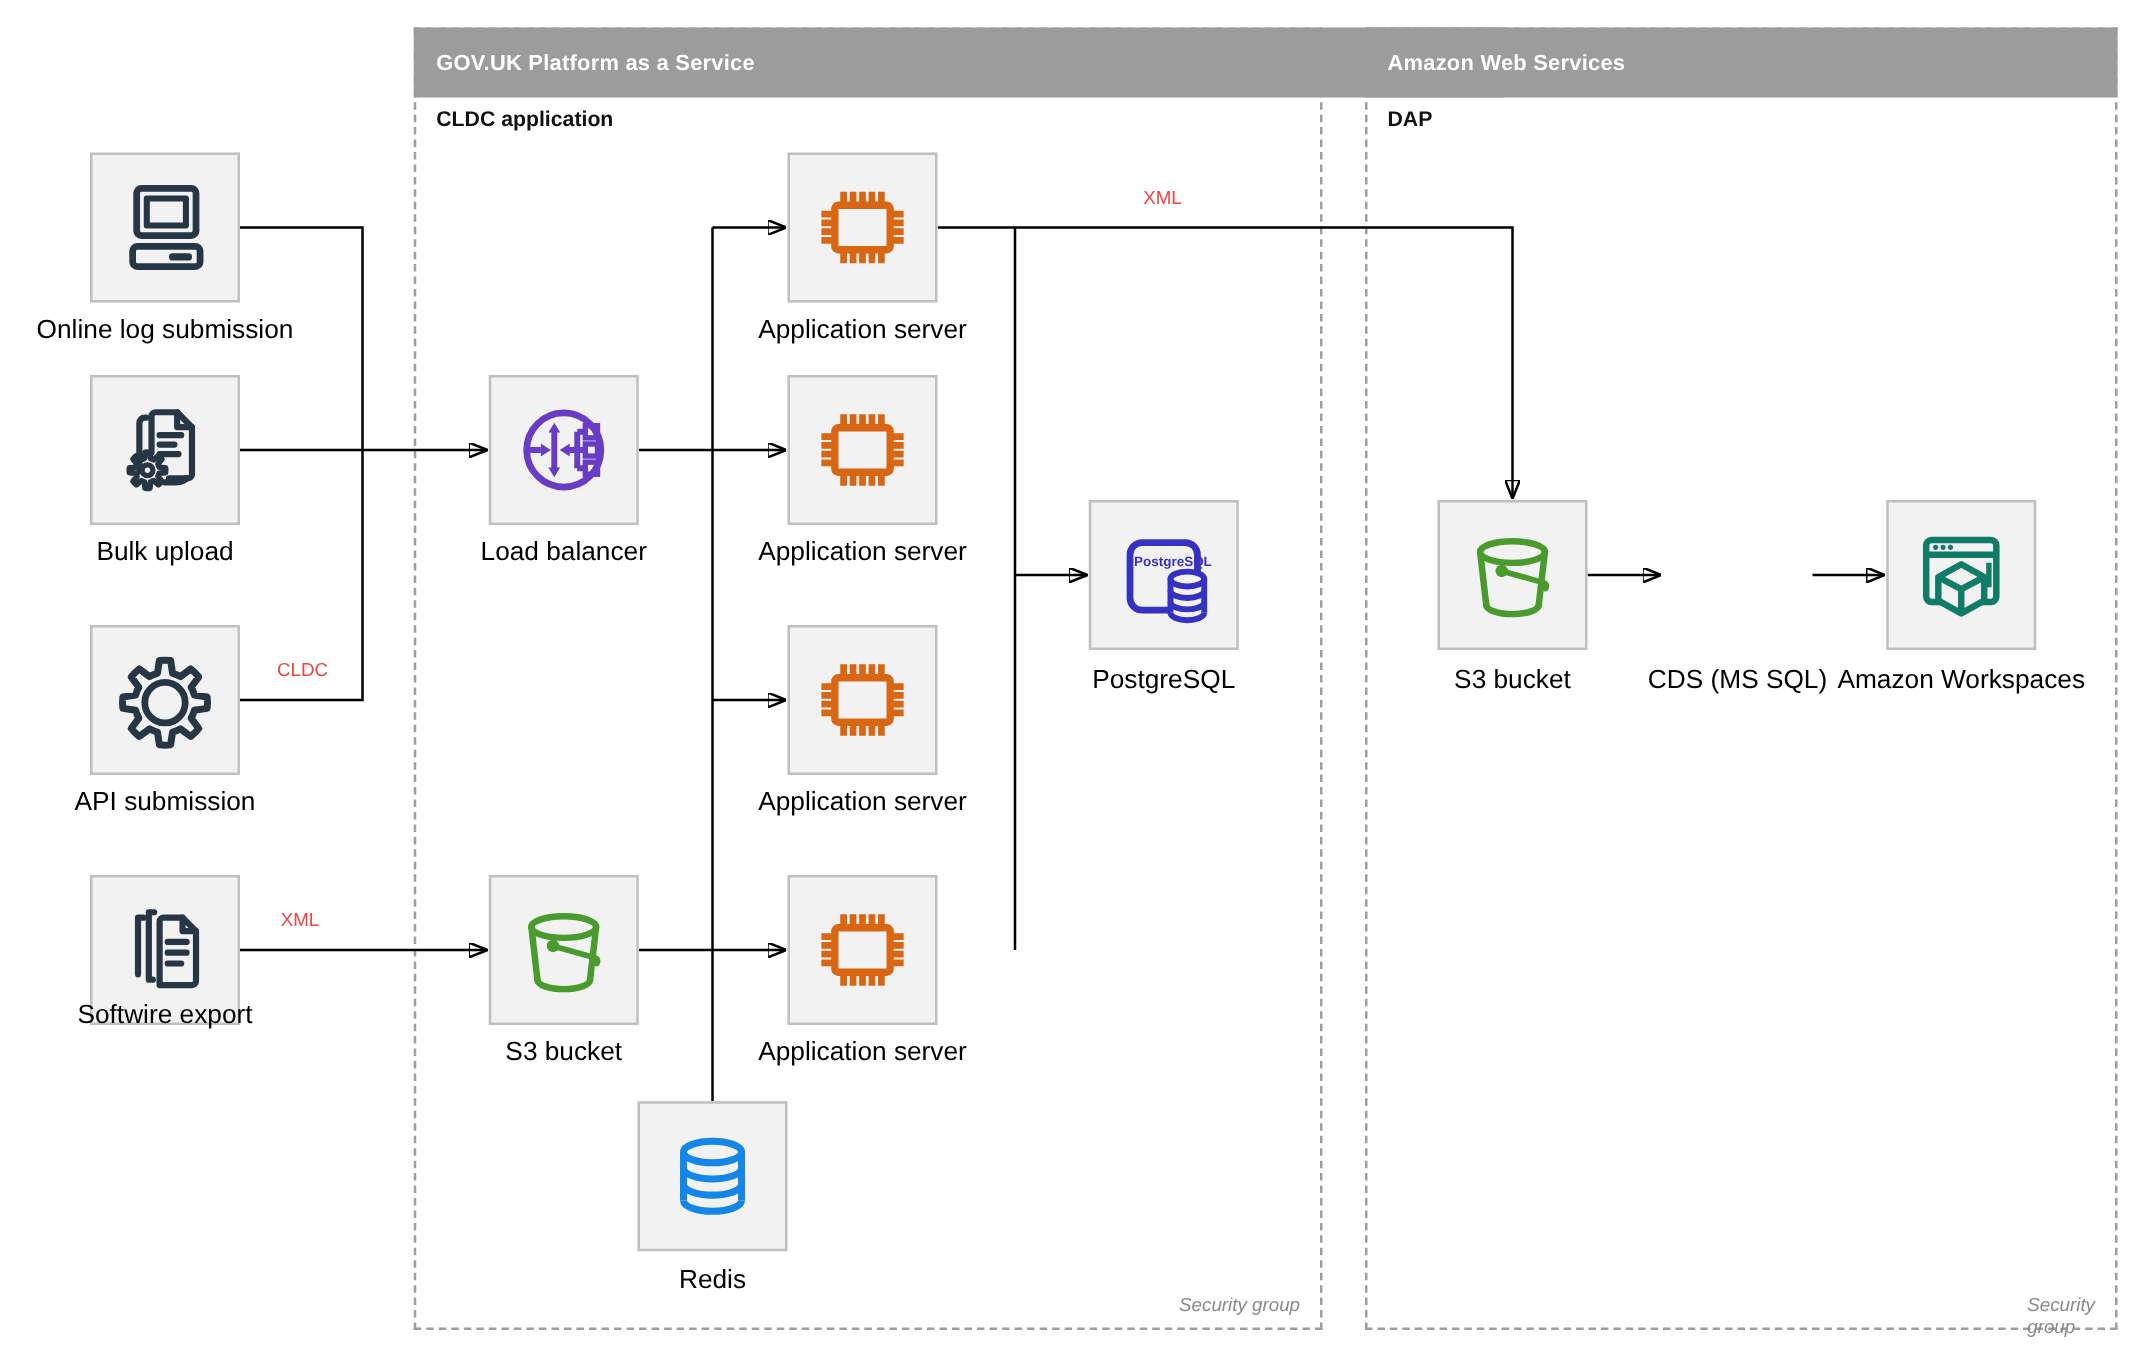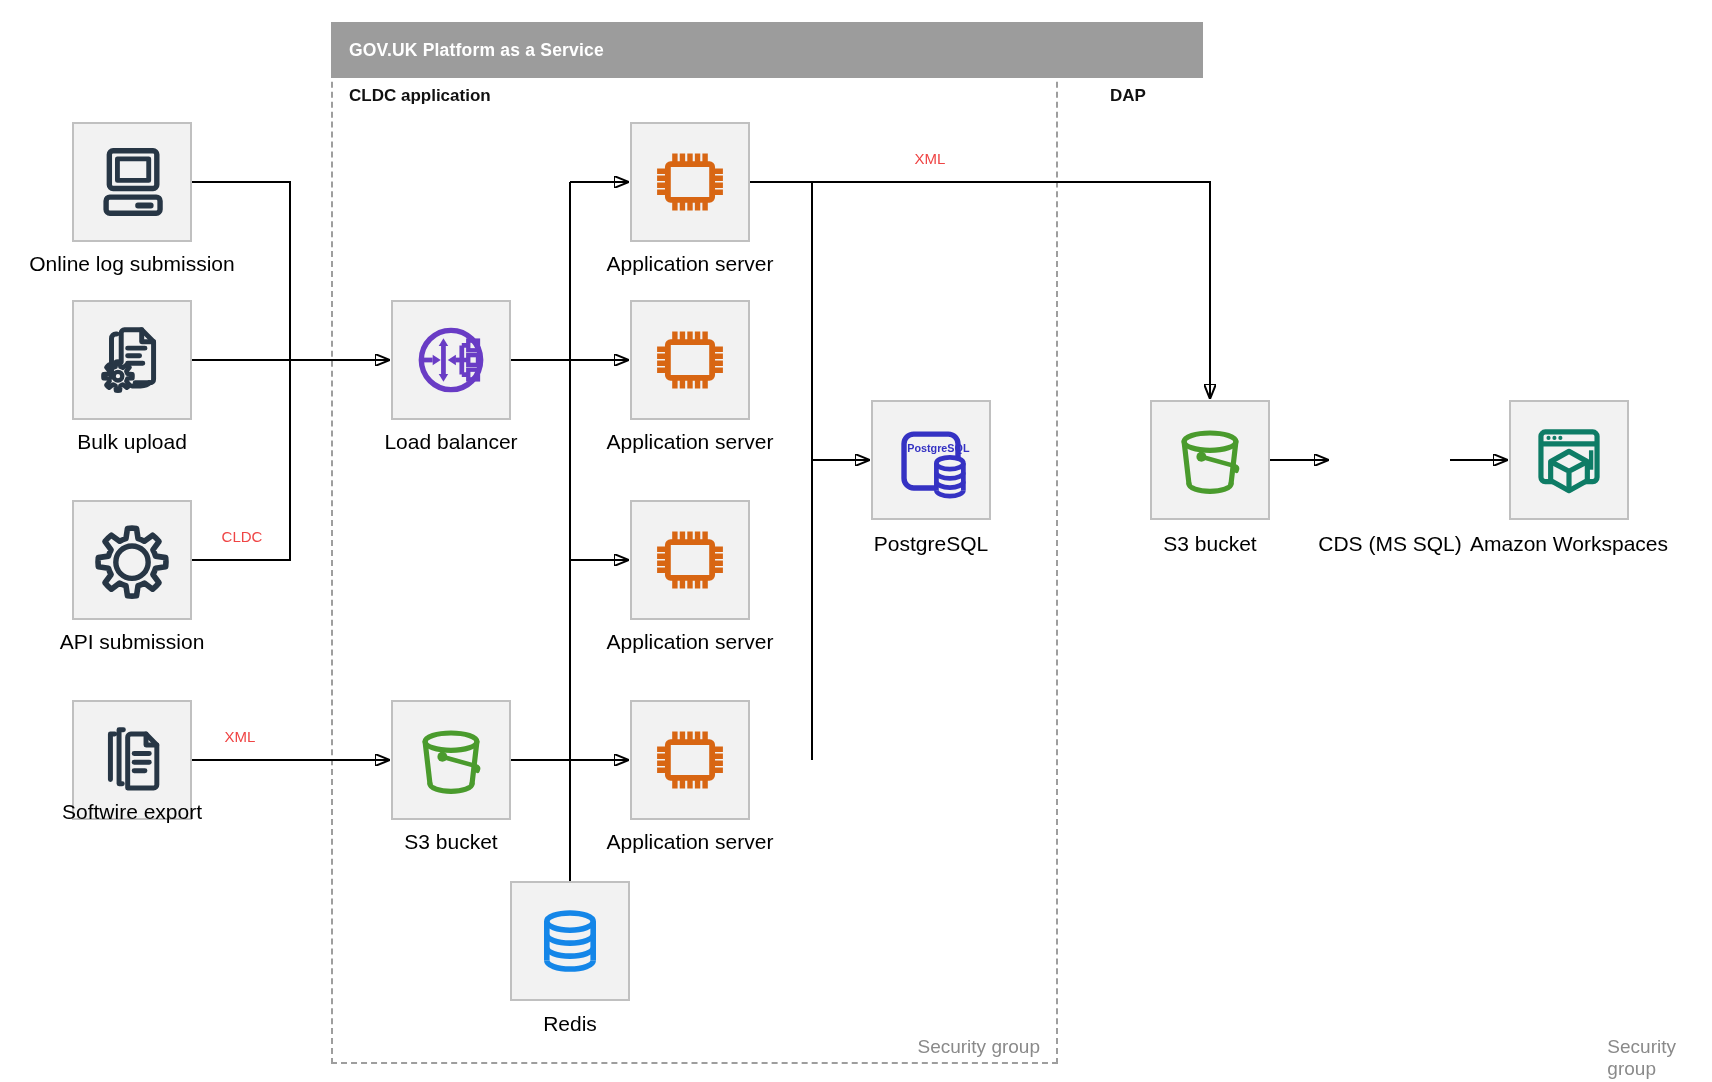--- a/index.html
+++ b/index.html
@@ -4,21 +4,21 @@
 <style>
   html,body{margin:0;padding:0;background:#ffffff;}
   body{font-family:"Liberation Sans",sans-serif;}
   #stage{position:relative;width:1712px;height:1082px;background:#ffffff;overflow:hidden;}
 
   .container{position:absolute;border:2px dashed #9e9e9e;background:transparent;z-index:1;}
   .container-header{position:absolute;left:-2px;top:-2px;height:56px;background:#9c9c9c;
     display:flex;align-items:center;padding-left:18px;box-sizing:border-box;z-index:2;}
   .container-header span{color:#ffffff;font-weight:bold;font-size:17.5px;letter-spacing:.2px;}
   .sublabel{position:absolute;font-weight:bold;font-size:17px;color:#111;z-index:4;}
-  .security-label{position:absolute;font-size:19px;color:#8a8a8a;transform:translateX(-100%);z-index:4;}
+  .security-label{position:absolute;font-size:15px;color:#8a8a8a;transform:translateX(-100%);z-index:4;font-style:italic;}
 
   #edges{position:absolute;left:0;top:0;z-index:2;}
   #edges path,#edges line{stroke:#000;stroke-width:2;fill:none;}
 
   .node{position:absolute;width:120px;height:120px;background:#f2f2f2;border:2px solid #c0c0c0;
     box-sizing:border-box;display:flex;align-items:center;justify-content:center;z-index:3;}
   .node svg{display:block;}
 
   .node-label{position:absolute;font-size:21px;color:#000;white-space:nowrap;
     transform:translateX(-50%);z-index:4;}
@@ -26,20 +26,25 @@
     transform:translateX(-50%);z-index:4;}
 </style>
 </head>
 <body>
 
 <div id="stage">
 
   <div class="container" style="left:331px;top:22px;width:723px;height:1038px;">
     <div class="container-header" style="width:872px;">
       <span>GOV.UK Platform as a Service</span>
+    </div>
+  </div>
+  <div class="container" style="left:1092px;top:22px;width:598px;height:1038px;">
+    <div class="container-header" style="width:602px;">
+      <span>Amazon Web Services</span>
     </div>
   </div>
 
   <div class="sublabel" style="left:349px;top:86px;">CLDC application</div>
   <div class="sublabel" style="left:1110px;top:86px;">DAP</div>
 
   <div class="security-label" style="left:1040px;top:1036px;">Security group</div>
   <div class="security-label" style="left:1676px;top:1036px;">Security group</div>
 
   <svg id="edges" width="1712" height="1082">

